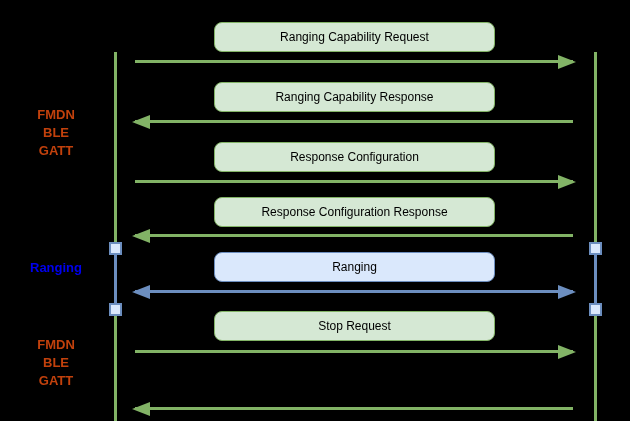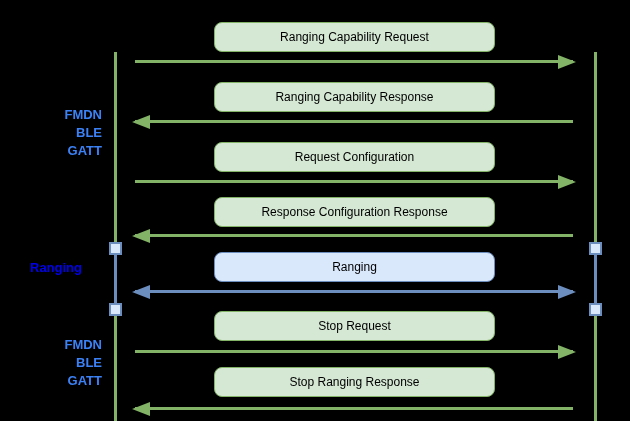--- a/index.html
+++ b/index.html
@@ -35,21 +35,21 @@
     border-top:7px solid transparent;border-bottom:7px solid transparent;}
   .head.right{right:-1px;}
   .head.left{left:-1px;}
   .marrow.green .head.right{border-left:18px solid #82b366;}
   .marrow.green .head.left{border-right:18px solid #82b366;}
   .marrow.blue .head.right{border-left:18px solid #6c8ebf;}
   .marrow.blue .head.left{border-right:18px solid #6c8ebf;}
   
   .side-label{position:absolute;left:10px;width:92px;text-align:center;
     font-weight:bold;font-size:13px;line-height:18px;}
-  .side-label.gatt{color:#3b82f6;text-align:right;}
+  .side-label.gatt{color:#c2410c;}
   .side-label.rng{color:#0000ee;}
 </style>
 </head>
 <body>
 
 <div id="canvas">
 
   <div class="lifeline left"></div>
   <div class="lifeline right"></div>
   <div class="lifeline-blue-seg left"></div>
@@ -79,21 +79,21 @@
     <span class="shaft"></span>
     <span class="head right"></span>
   </div>
 
   <div class="mbox green" style="top:82px">Ranging Capability Response</div>
   <div class="marrow green" style="top:115px">
     <span class="shaft"></span>
     <span class="head left"></span>
   </div>
 
-  <div class="mbox green" style="top:142px">Request Configuration</div>
+  <div class="mbox green" style="top:142px">Response Configuration</div>
   <div class="marrow green" style="top:175px">
     <span class="shaft"></span>
     <span class="head right"></span>
   </div>
 
   <div class="mbox green" style="top:197px">Response Configuration Response</div>
   <div class="marrow green" style="top:229px">
     <span class="shaft"></span>
     <span class="head left"></span>
   </div>
@@ -104,19 +104,18 @@
     <span class="head left"></span>
     <span class="head right"></span>
   </div>
 
   <div class="mbox green" style="top:311px">Stop Request</div>
   <div class="marrow green" style="top:345px">
     <span class="shaft"></span>
     <span class="head right"></span>
   </div>
 
-  <div class="mbox green" style="top:367px">Stop Ranging Response</div>
   <div class="marrow green" style="top:402px">
     <span class="shaft"></span>
     <span class="head left"></span>
   </div>
 
 </div>
 
 </body></html>

